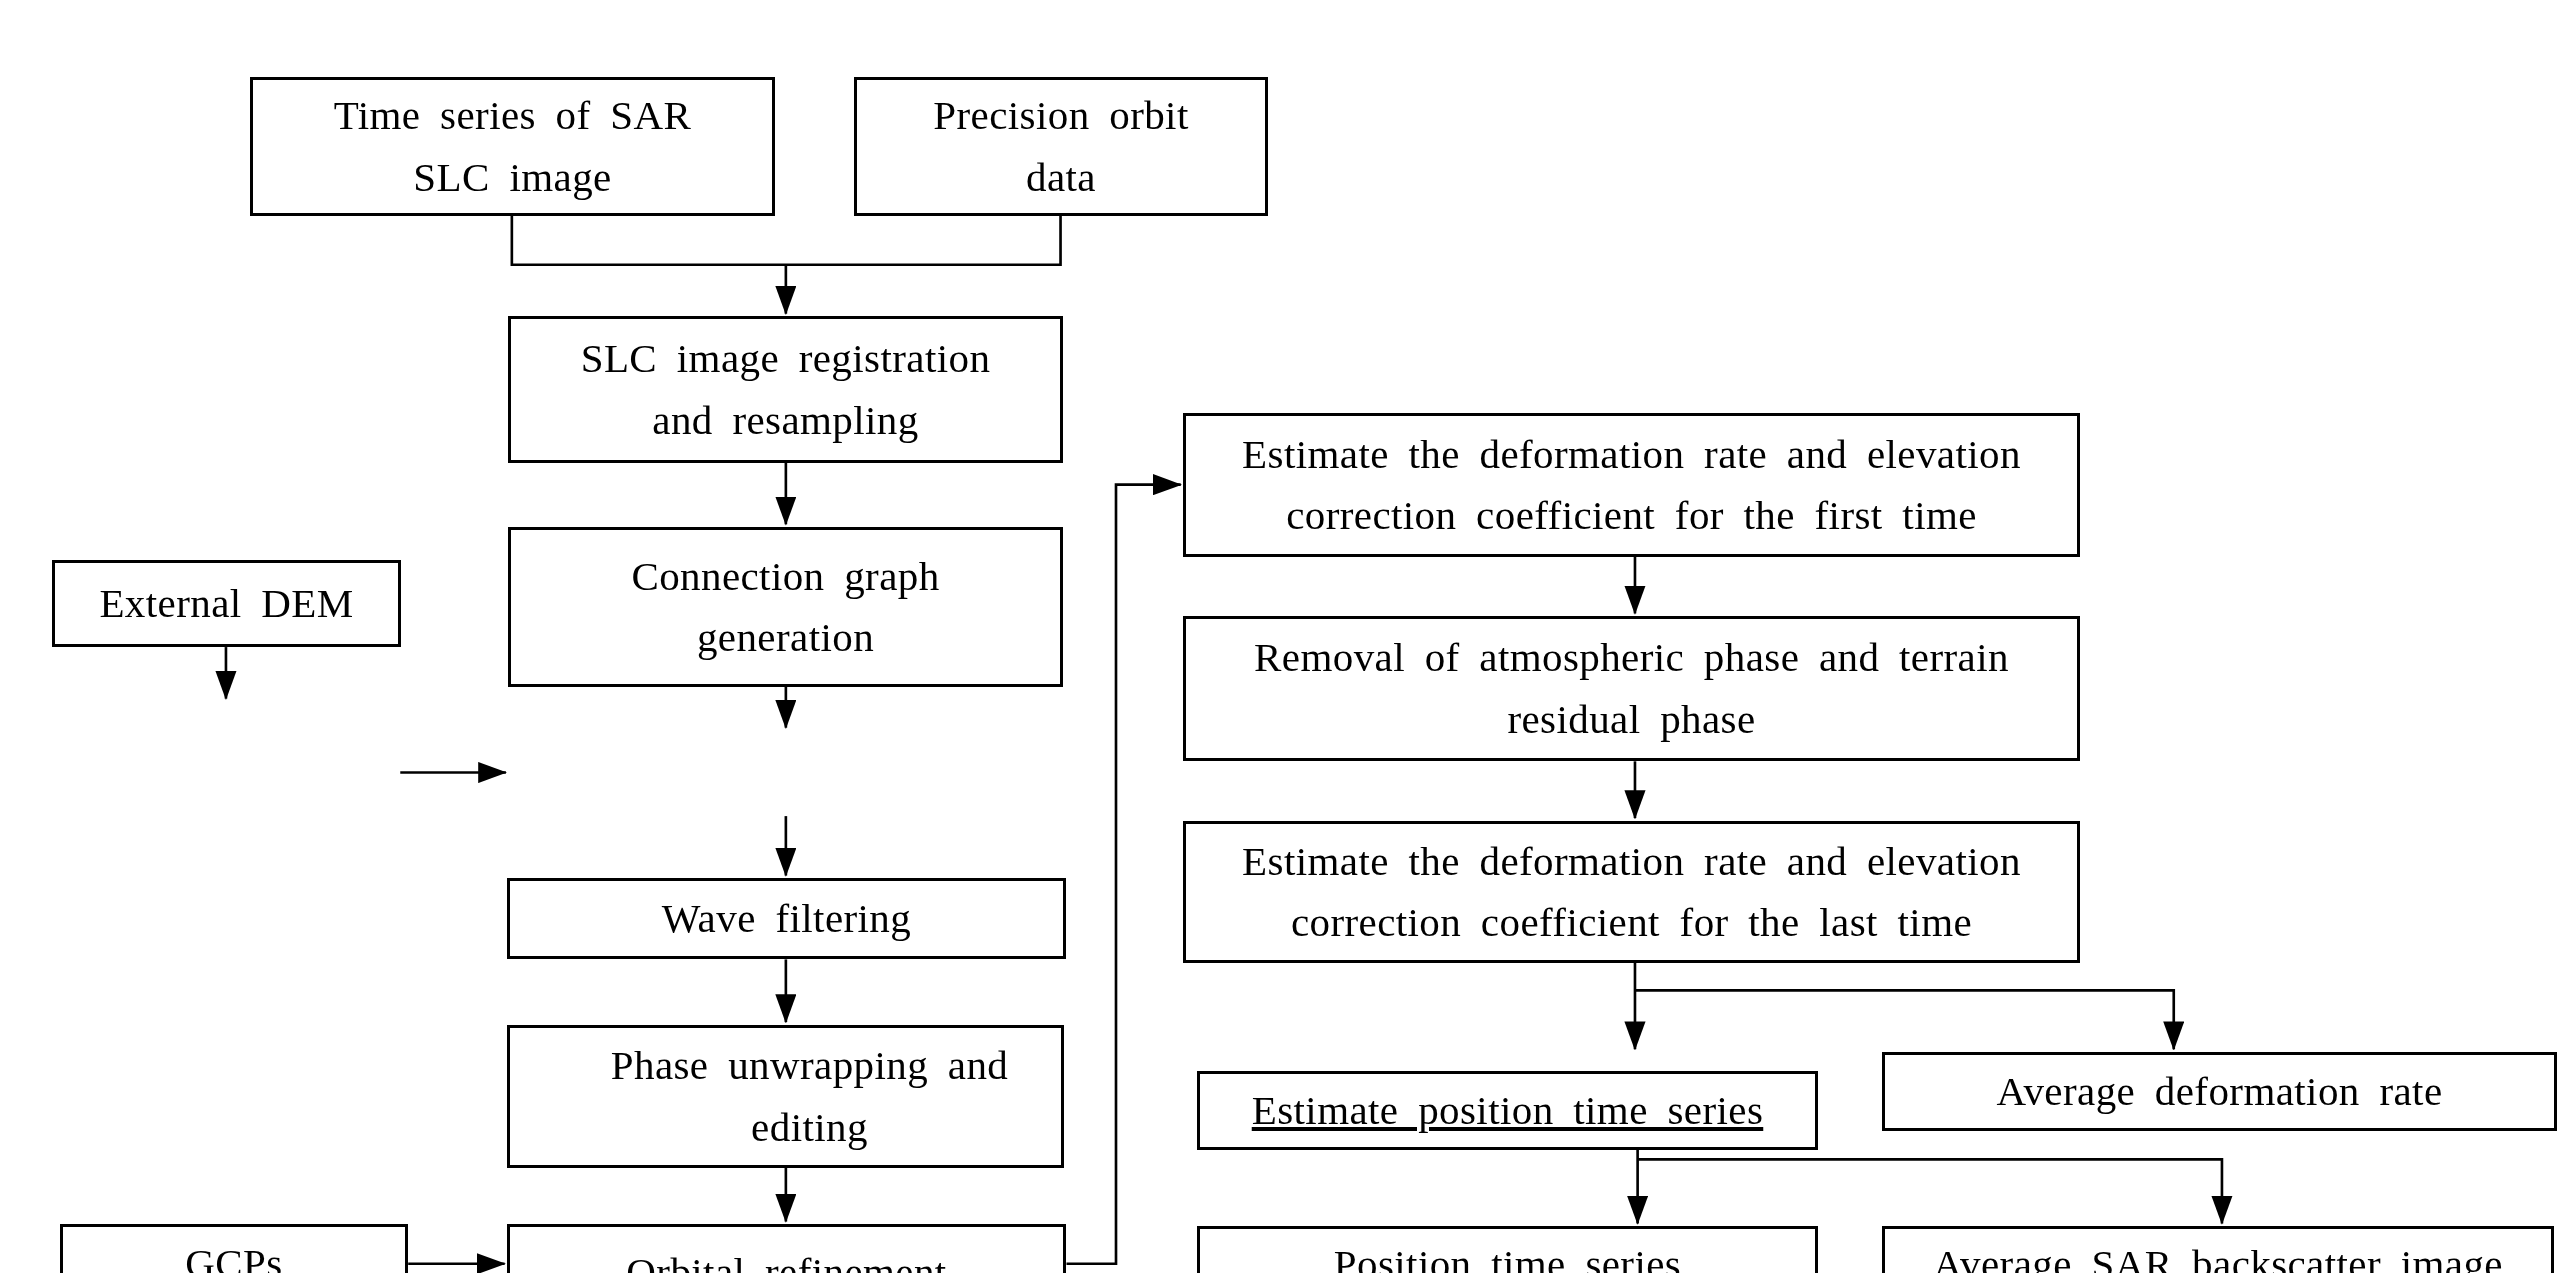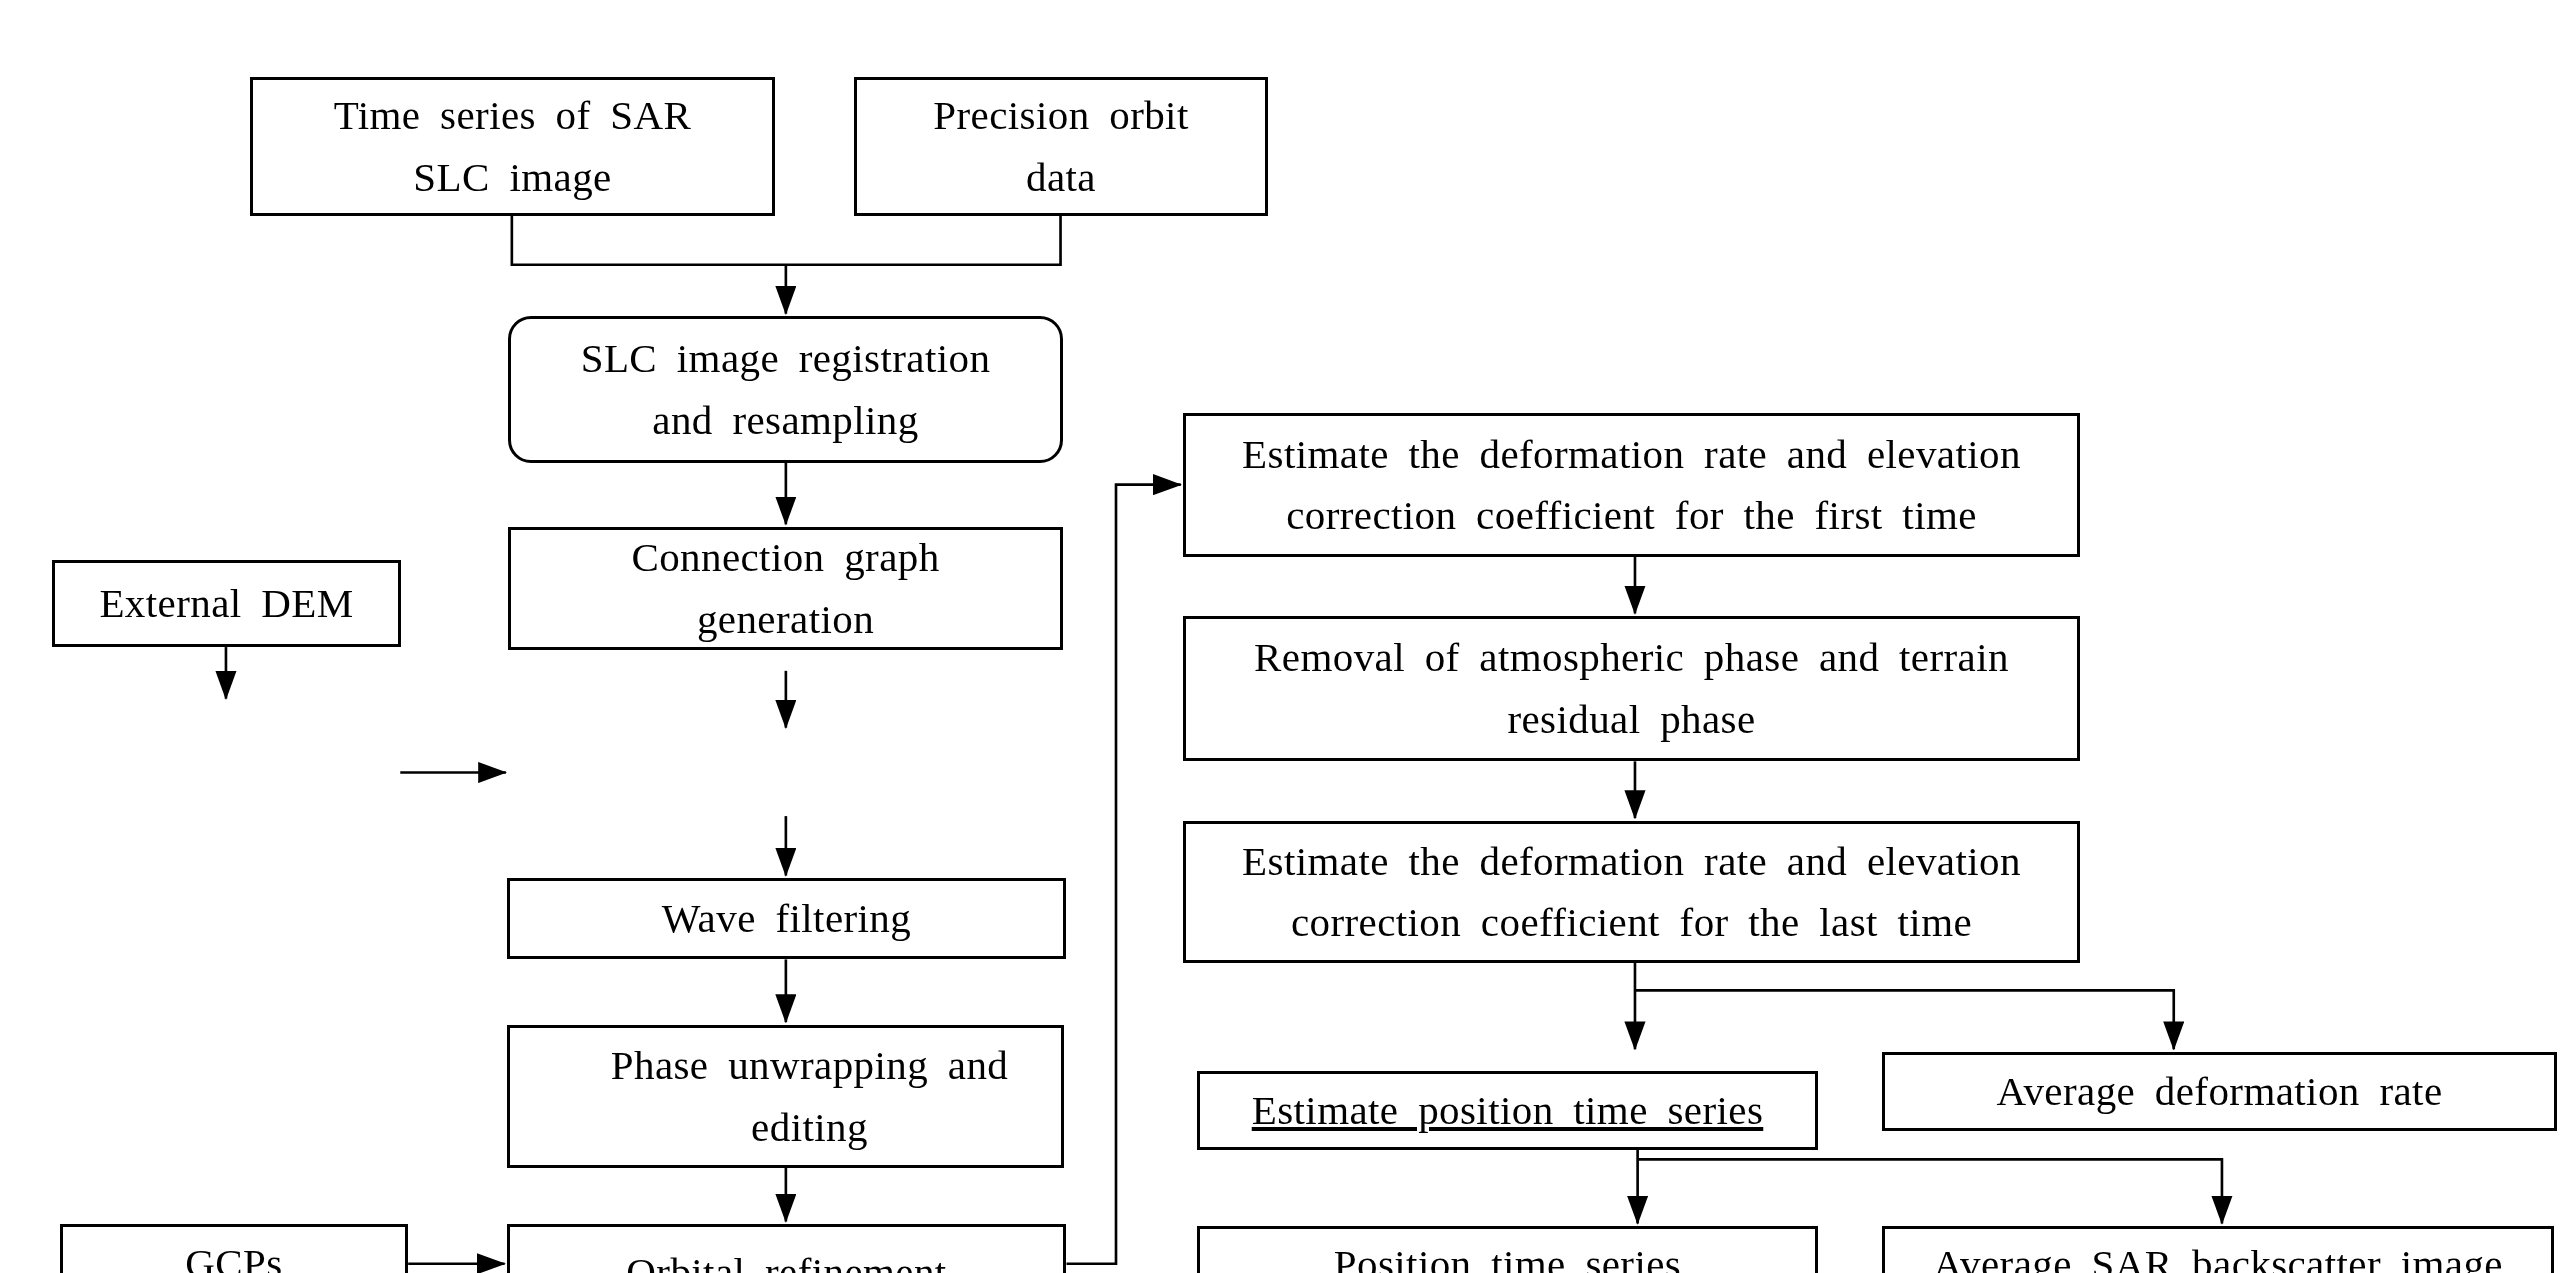--- a/index.html
+++ b/index.html
@@ -34,22 +34,22 @@
     text-align: center;
     font-size: 41px;
     line-height: 1.5;
     white-space: pre-line;
     word-spacing: 0.22em;
     letter-spacing: 0.01em;
   }
   
   #n-time-series        { left: 250px;  top: 42px;   width: 525px;  height: 139px; }
   #n-precision-orbit    { left: 854px; top: 42px;   width: 414px;  height: 139px; }
-  #n-slc-registration   { left: 508px;  top: 281px;  width: 555px;  height: 147px; border-radius: 23px; }
-  #n-connection-graph   { left: 508px;  top: 492px;  width: 555px;  height: 123px; }
+  #n-slc-registration   { left: 508px;  top: 281px;  width: 555px;  height: 147px; }
+  #n-connection-graph   { left: 508px;  top: 492px;  width: 555px;  height: 160px; }
   #n-external-dem       { left: 52px;   top: 525px;  width: 349px;  height: 87px; }
   #n-simulate-terrain   { left: 52px;   top: 666px; width: 349px;  height: 142px; }
   #n-differential       { left: 508px;  top: 695px; width: 558px;  height: 86px; }
   #n-wave-filtering     { left: 507px;  top: 843px; width: 559px;  height: 81px; }
   #n-phase-unwrapping   { left: 507px;  top: 990px; width: 557px;  height: 143px; padding-left: 48px; }
   #n-gcps               { left: 60px;   top: 1189px; width: 348px;  height: 79px; }
   #n-orbital-refinement { left: 507px;  top: 1189px; width: 559px;  height: 98px; }
   #n-est-first          { left: 1183px; top: 378px;  width: 897px; height: 144px; }
   #n-removal            { left: 1183px; top: 581px;  width: 897px; height: 145px; }
   #n-est-last           { left: 1183px; top: 786px; width: 897px; height: 142px; }

